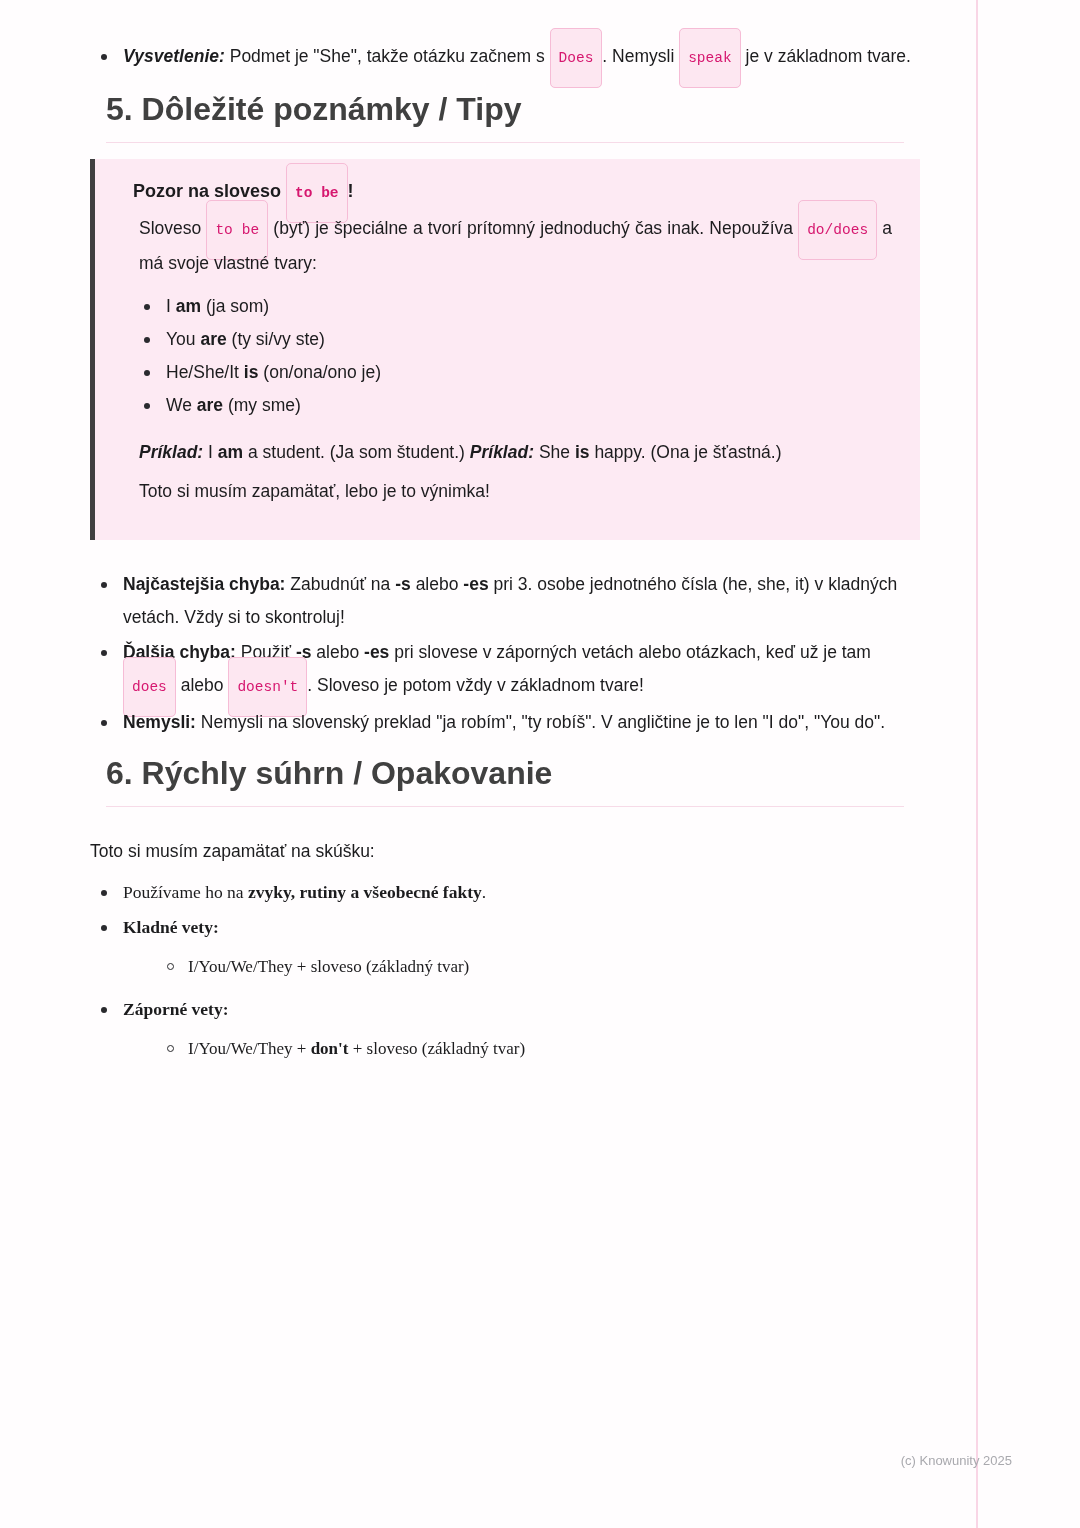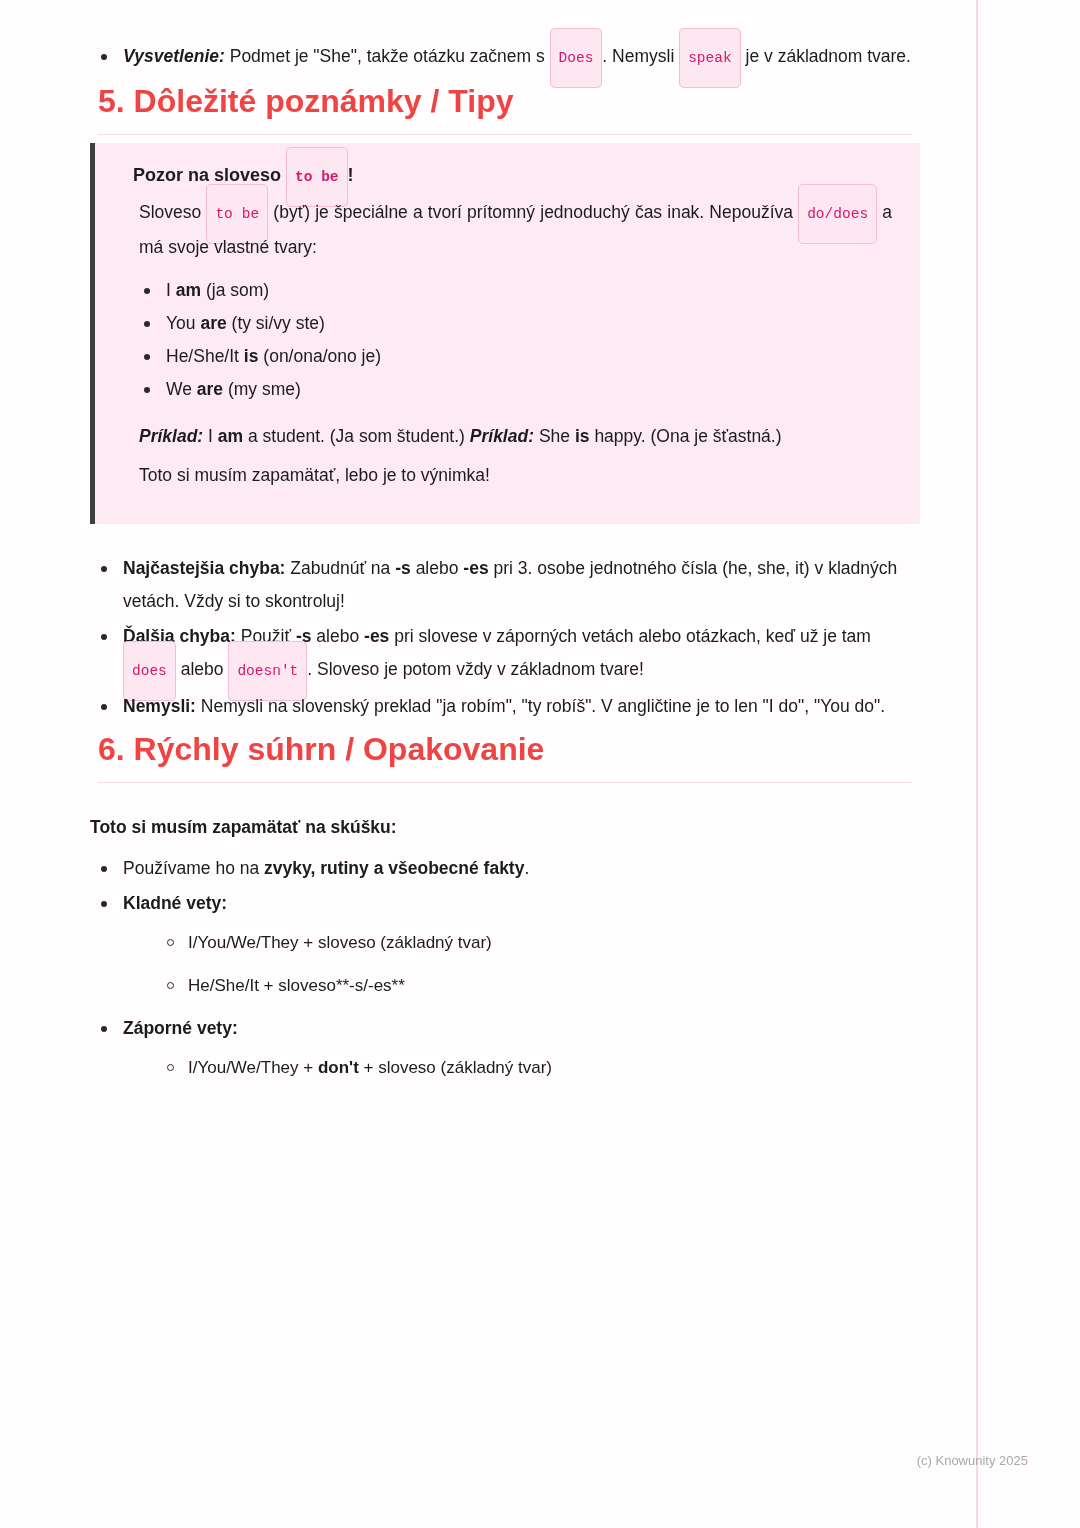--- a/index.html
+++ b/index.html
@@ -66,23 +66,23 @@
     border: 1px solid #f6bcd6;
     border-radius: 5px;
     padding: 21px 8px;
     white-space: nowrap;
   }
   em, .ital { font-style: italic; font-weight: bold; }
   b, .bold { font-weight: bold; }
 
   h2.section {
     font-size: 32px;
-    color: #ef4444;
+    color: #404040;
     font-weight: bold;
-    margin: 8px;
+    margin: 16px;
     padding: 0 0 14px 0;
     border-bottom: 1.5px solid #f7dbe8;
   }
   .sec-gap-top { margin-top: 48px; }
   .sec-gap-bottom { margin-bottom: 30px; }
 
   .callout {
     background: #fdeaf3;
     border-left: 5px solid #404040;
     padding: 22px 28px 26px 38px;
@@ -95,21 +95,21 @@
   }
   .callout p {
     margin: 0 0 6px 6px;
     text-align: justify;
   }
   .callout ul {
     margin: 10px 0 14px 0;
   }
   .callout ul > li { margin-bottom: 0px; }
 
-  .para { margin: 0 0 8px 0; font-weight: bold; }
+  .para { margin: 0 0 8px 0; }
   .para-block { margin: 18px 0 0 0; }
 
   .list-top-gap { margin-top: 22px; }
   .list-item-gap { margin-bottom: 10px; }
 
   .sub-list {
     list-style: none;
     margin: 6px 0 6px 0;
     padding: 0 0 0 40px;
   }
@@ -125,21 +125,21 @@
     left: 4px;
     top: 13px;
     width: 5px;
     height: 5px;
     border-radius: 50%;
     border: 1.5px solid #2a2a2e;
     background: transparent;
   }
   .watermark {
     position: absolute;
-    right: 52px;
+    right: 68px;
     bottom: 60px;
     font-size: 13px;
     color: #a9a9ae;
   }
 </style>
 </head>
 <body>
 
 <div class="page">
   <div class="right-rule"></div>
@@ -228,30 +228,29 @@
       <li class="list-item-gap">
         <b>Nemysli:</b>
         <span>Nemysli na slovenský preklad "ja robím", "ty robíš". V angličtine je to len "I do", "You do".</span>
       </li>
     </ul>
 
     <h2 class="section sec-gap-top">6. Rýchly súhrn / Opakovanie</h2>
 
     <p class="para" style="margin-top:28px;">Toto si musím zapamätať na skúšku:</p>
 
-    <ul class="bullet-list" style="">
+    <ul class="bullet-list" style="font-family:Liberation Serif, serif;">
       <li class="list-item-gap">
         <span>Používame ho na</span>
         <b>zvyky, rutiny a všeobecné fakty</b><span>.</span>
       </li>
       <li>
         <b>Kladné vety:</b>
         <ul class="sub-list">
           <li>I/You/We/They + sloveso (základný tvar)</li>
-          <li>He/She/It + sloveso**-s/-es**</li>
         </ul>
       </li>
       <li>
         <b>Záporné vety:</b>
         <ul class="sub-list">
           <li>
             <span>I/You/We/They + </span><b>don't</b><span> + sloveso (základný tvar)</span>
           </li>
         </ul>
       </li>

